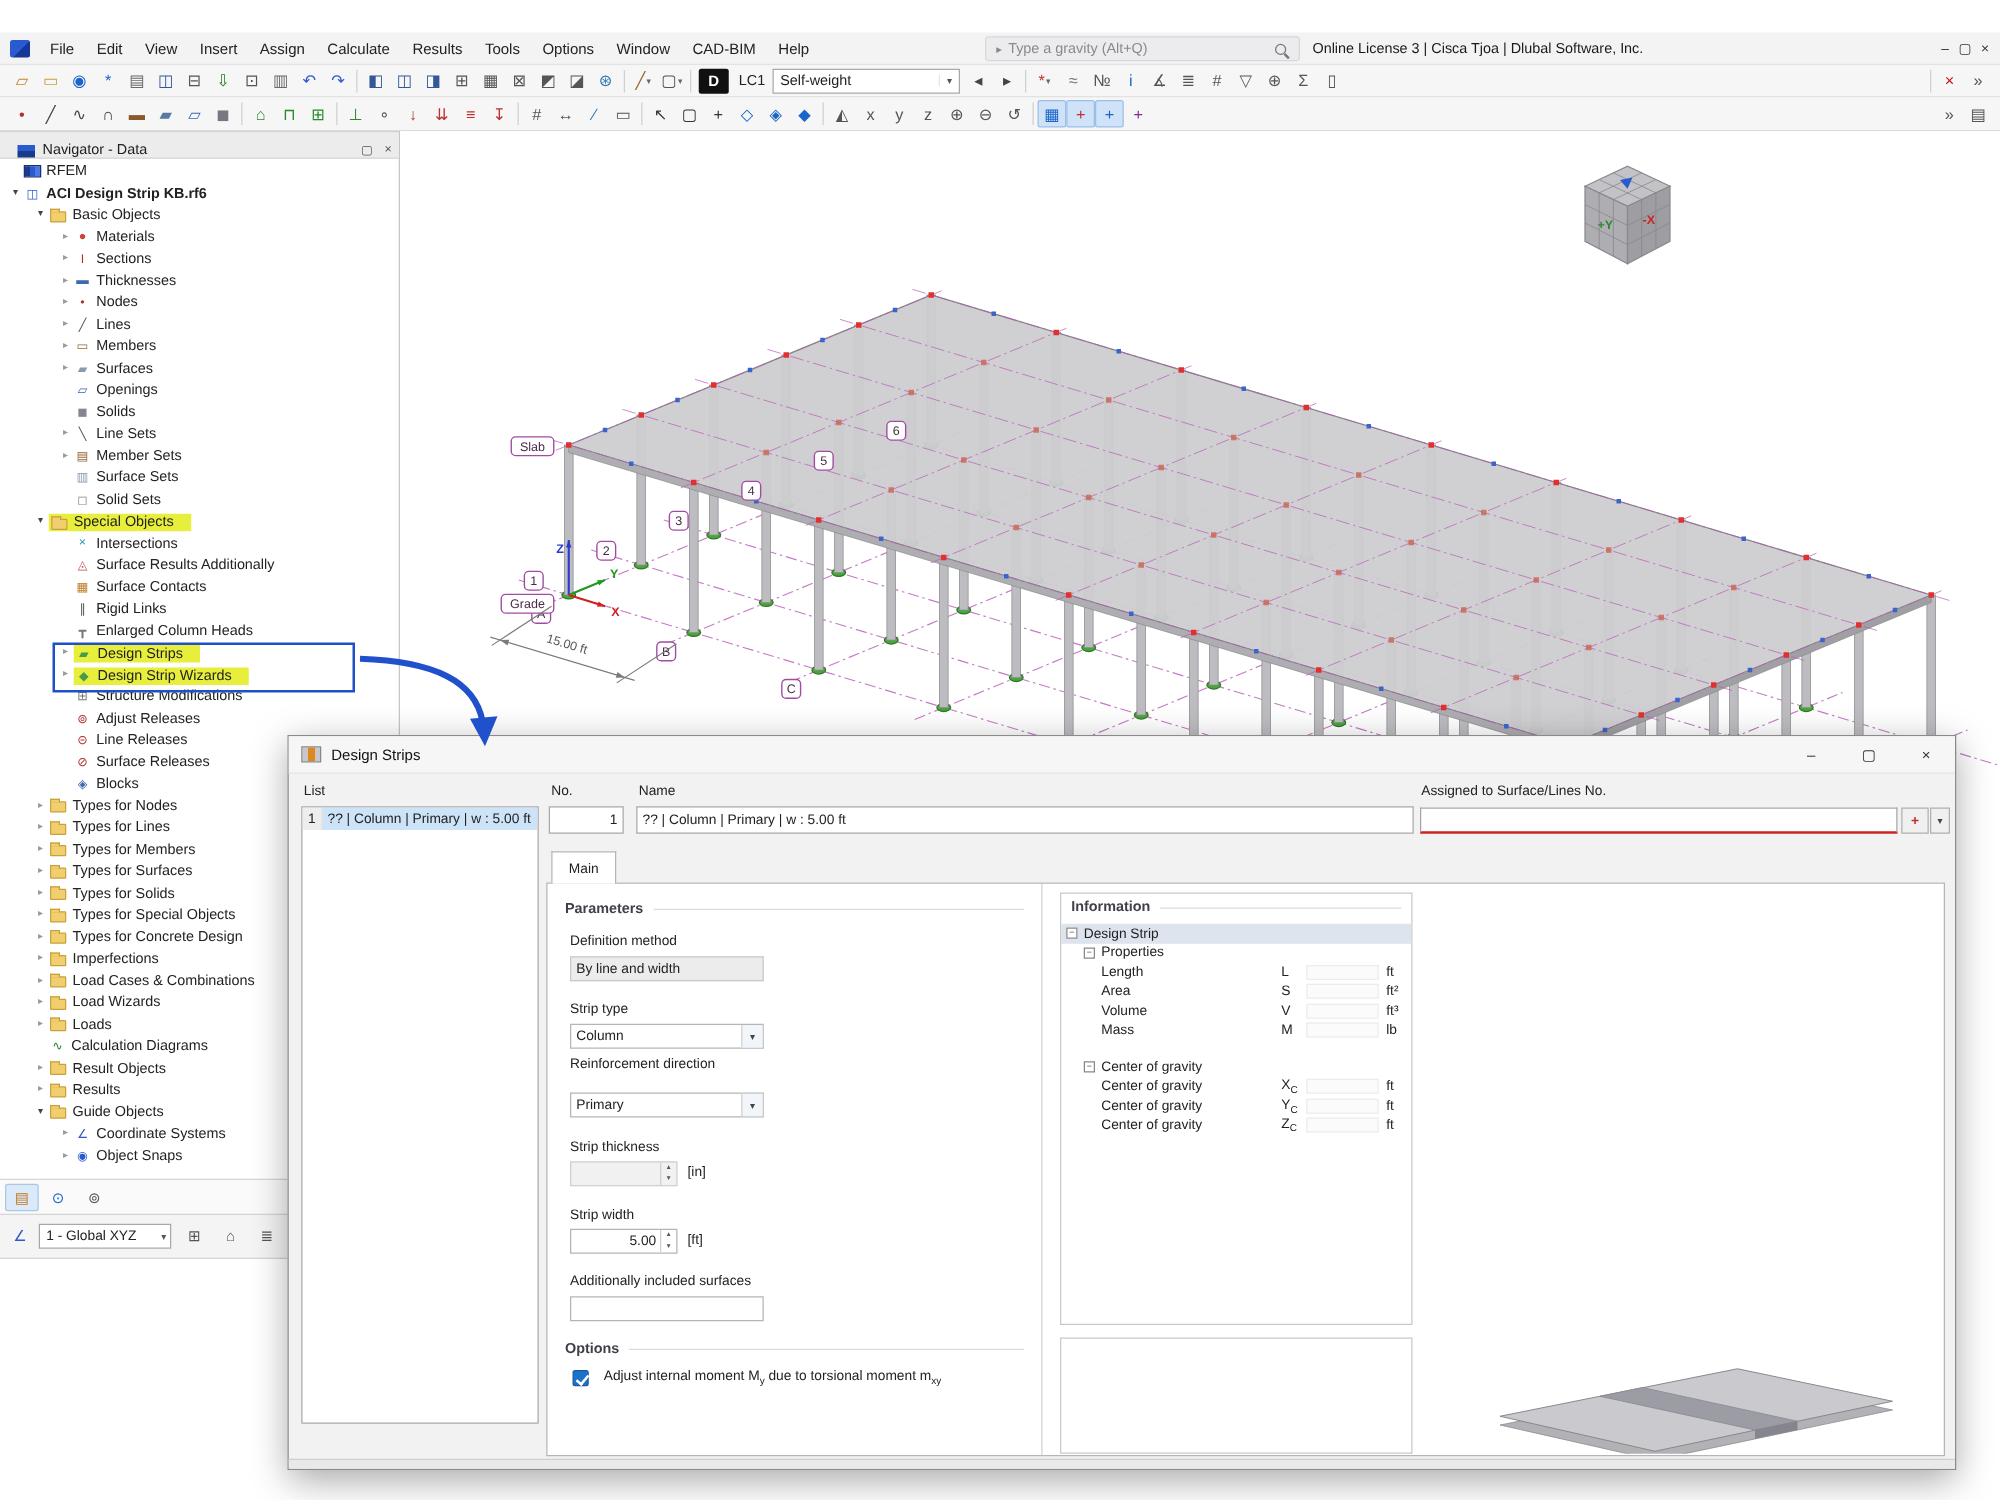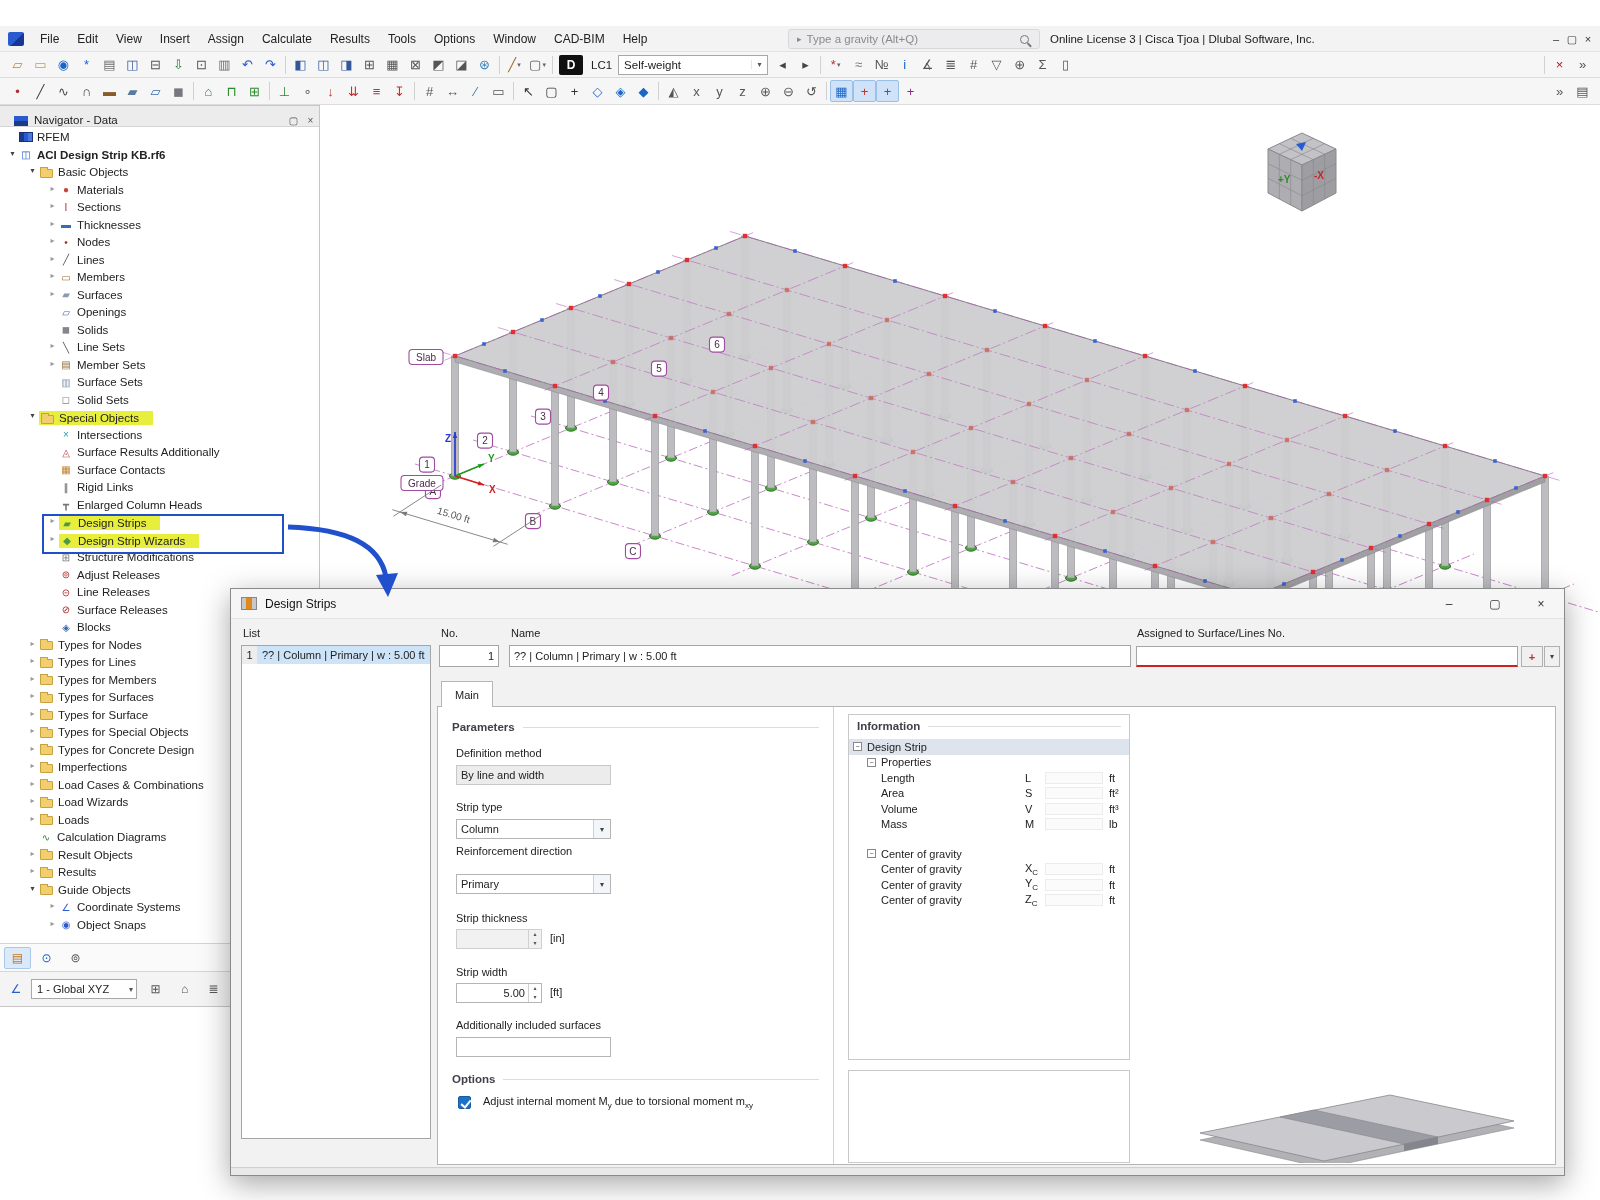--- a/index.html
+++ b/index.html
@@ -681,21 +681,21 @@
         <span class="exp">▸</span>
         <span class="lblwrap">
           <span class="folder"></span>
           <span class="tlbl">Types for Surfaces</span>
         </span>
       </div>
       <div class="trow" style="padding-left: 26px;">
         <span class="exp">▸</span>
         <span class="lblwrap">
           <span class="folder"></span>
-          <span class="tlbl">Types for Surface</span>
+          <span class="tlbl">Types for Solids</span>
         </span>
       </div>
       <div class="trow" style="padding-left: 26px;">
         <span class="exp">▸</span>
         <span class="lblwrap">
           <span class="folder"></span>
           <span class="tlbl">Types for Special Objects</span>
         </span>
       </div>
       <div class="trow" style="padding-left: 26px;">

